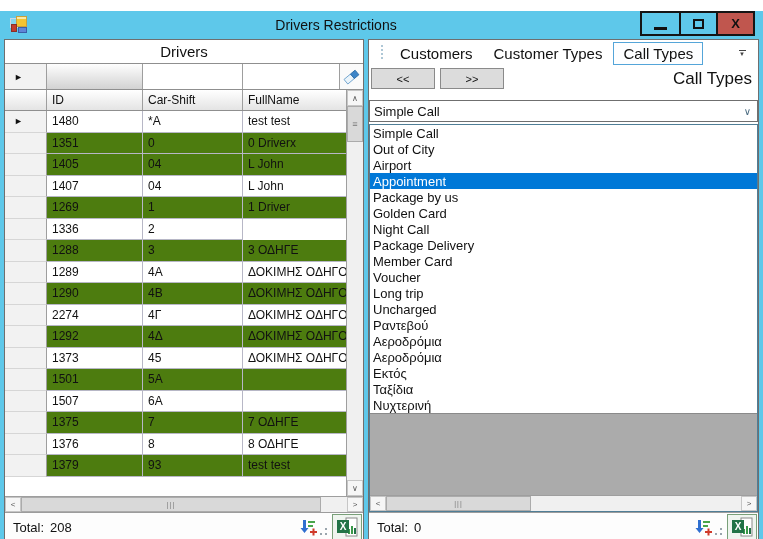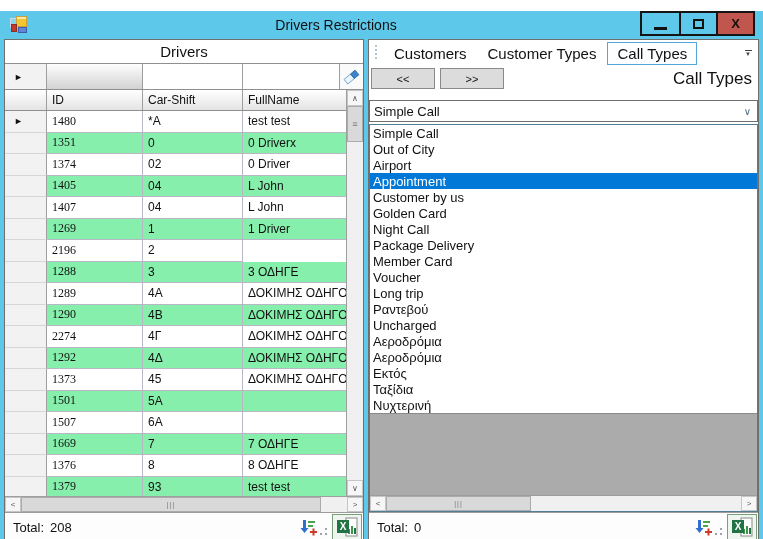--- a/index.html
+++ b/index.html
@@ -44,24 +44,24 @@
 
   .grid-main { flex:1; display:flex; min-height:0; }
   .grid-left { flex:1; display:flex; flex-direction:column; min-width:0; }
   .hdr-row { height:21px; display:flex; border-bottom:1px solid #8f8f8f; flex:0 0 auto; }
   .hdr-cell { background:linear-gradient(#ffffff,#e4e4e4); border-right:1px solid #9e9e9e; font-size:12px; display:flex; align-items:center; padding-left:5px; }
   .h-rowhdr { width:42px; }
   .h-id { width:96px; } .h-shift { width:100px; } .h-name { flex:1; border-right:none; }
 
   .rows { flex:1; overflow:hidden; }
   .grow { height:21.5px; display:flex; font-size:12px; background:#fff; }
-  .grow.hl { background:#86efac; }
+  .grow.hl { background:#4d7c0f; }
   .grow .rh { width:42px; background:#f2f2f2; border-right:1px solid #9e9e9e; border-bottom:1px solid #d6d6d6; display:flex; align-items:center; padding-left:9px; font-size:9px; flex:0 0 auto; }
   .grow .cl { border-right:1px solid #b7b7c6; border-bottom:1px solid #b7b7c6; display:flex; align-items:center; padding-left:5px; overflow:hidden; white-space:nowrap; }
-  .c-id { width:96px;font-family:Liberation Serif, serif; } .c-shift { width:100px; } .c-name { flex:1; border-right:none !important; }
+  .c-id { width:96px; } .c-shift { width:100px; } .c-name { flex:1; border-right:none !important; }
 
   .vscroll { width:17px; flex:0 0 auto; border-left:1px solid #9e9e9e; background:#f0f0f0; display:flex; flex-direction:column; }
   .sbtn { height:16px; background:#f6f6f6; border:1px solid #c6c6c6; color:#555; font-size:8px; display:flex; align-items:center; justify-content:center; }
   .vthumb { height:36px; background:#d9d9d9; border:1px solid #ababab; color:#777; font-size:9px; display:flex; align-items:center; justify-content:center; }
   .vtrack { flex:1; }
 
   .hscroll { height:16px; flex:0 0 auto; border-top:1px solid #9e9e9e; background:#f0f0f0; display:flex; }
   .hbtn { width:16px; background:#f6f6f6; border:1px solid #c6c6c6; color:#555; font-size:8px; display:flex; align-items:center; justify-content:center; }
   .hthumb { background:#d9d9d9; border:1px solid #ababab; color:#777; font-size:7px; letter-spacing:1px; display:flex; align-items:center; justify-content:center; }
   .hthumb.w-wide { width:300px; } .hthumb.w-mid { width:145px; }
@@ -70,21 +70,21 @@
   .status-bar { height:29px; flex:0 0 auto; border-top:1px solid #9c9c9c; background:#fdfdfd; display:flex; align-items:center; font-size:13px; padding-left:8px; }
   .status-label { margin-right:6px; }
   .spacer { flex:1; }
   .sort-icon { width:18px; height:18px; margin-right:2px; }
   .size-grip { width:9px; height:9px; position:relative; margin:8px 3px 0 1px; }
   .size-grip i { position:absolute; width:2px; height:2px; background:#9aa5ad; }
   .size-grip .d1 { left:0; top:6px; } .size-grip .d2 { left:5px; top:6px; } .size-grip .d3 { left:5px; top:1px; }
   .excel-btn { width:30px; height:27px; border:1px solid #79a079; background:#eff5ef; display:flex; align-items:center; justify-content:center; margin-right:1px; }
 
   
-  .toolbar { height:26px; flex:0 0 auto; display:flex; align-items:center; padding:0 2px; }
+  .toolbar { height:26px; flex:0 0 auto; display:flex; align-items:center; padding:0 8px; }
   .tgrip { width:2px; height:16px; margin:0 7px 0 4px; background:repeating-linear-gradient(to bottom,#aec7d6 0 2px, transparent 2px 4px); }
   .tab { font-size:15px; padding:2px 9px; margin-right:1px; border:1px solid transparent; }
   .tab.sel { border:1px solid #54a5d9; background:#fdfeff; }
   .overflow-btn { margin-left:auto; width:14px; display:flex; flex-direction:column; align-items:center; gap:1px; padding-right:2px; }
   .overflow-btn .bar { width:7px; height:1px; background:#444; }
   .overflow-btn .tri { font-size:6px; color:#444; line-height:5px; }
 
   .nav-row { height:25px; flex:0 0 auto; display:flex; align-items:center; gap:5px; padding:1px 3px 1px 2px; }
   .nav-btn { width:64px; height:21px; background:#dcdcdc; border:1px solid #8a8a8a; font-size:11px; display:flex; align-items:center; justify-content:center; }
   .section-title { margin-left:auto; font-size:17px; padding-right:3px; }
@@ -158,47 +158,41 @@
                 <div class="cl c-id">1480</div>
                 <div class="cl c-shift">*A</div>
                 <div class="cl c-name">test test</div>
               </div>
               <div class="grow hl">
                 <div class="rh"></div>
                 <div class="cl c-id">1351</div>
                 <div class="cl c-shift">0</div>
                 <div class="cl c-name">0 Driverx</div>
               </div>
-              <div class="grow">
-                <div class="rh"></div>
-                <div class="cl c-id">1374</div>
-                <div class="cl c-shift">02</div>
-                <div class="cl c-name">0 Driver</div>
-              </div>
               <div class="grow hl">
                 <div class="rh"></div>
                 <div class="cl c-id">1405</div>
                 <div class="cl c-shift">04</div>
                 <div class="cl c-name">L John</div>
               </div>
               <div class="grow">
                 <div class="rh"></div>
                 <div class="cl c-id">1407</div>
                 <div class="cl c-shift">04</div>
                 <div class="cl c-name">L John</div>
               </div>
               <div class="grow hl">
                 <div class="rh"></div>
                 <div class="cl c-id">1269</div>
                 <div class="cl c-shift">1</div>
                 <div class="cl c-name">1 Driver</div>
               </div>
               <div class="grow">
                 <div class="rh"></div>
-                <div class="cl c-id">2196</div>
+                <div class="cl c-id">1336</div>
                 <div class="cl c-shift">2</div>
               </div>
               <div class="grow hl">
                 <div class="rh"></div>
                 <div class="cl c-id">1288</div>
                 <div class="cl c-shift">3</div>
                 <div class="cl c-name">3 ΟΔΗΓΕ</div>
               </div>
               <div class="grow">
                 <div class="rh"></div>
@@ -237,21 +231,21 @@
                 <div class="cl c-name"></div>
               </div>
               <div class="grow">
                 <div class="rh"></div>
                 <div class="cl c-id">1507</div>
                 <div class="cl c-shift">6A</div>
                 <div class="cl c-name"></div>
               </div>
               <div class="grow hl">
                 <div class="rh"></div>
-                <div class="cl c-id">1669</div>
+                <div class="cl c-id">1375</div>
                 <div class="cl c-shift">7</div>
                 <div class="cl c-name">7 ΟΔΗΓΕ</div>
               </div>
               <div class="grow">
                 <div class="rh"></div>
                 <div class="cl c-id">1376</div>
                 <div class="cl c-shift">8</div>
                 <div class="cl c-name">8 ΟΔΗΓΕ</div>
               </div>
               <div class="grow hl">
@@ -331,29 +325,29 @@
         <span>Simple Call</span>
         <span class="combo-chevron">∨</span>
       </div>
 
       <div class="list-wrap">
         <div class="list" id="call-types-list">
             <div class="litem">Simple Call</div>
             <div class="litem">Out of City</div>
             <div class="litem">Airport</div>
             <div class="litem sel">Appointment</div>
-            <div class="litem">Customer by us</div>
+            <div class="litem">Package by us</div>
             <div class="litem">Golden Card</div>
             <div class="litem">Night Call</div>
             <div class="litem">Package Delivery</div>
             <div class="litem">Member Card</div>
             <div class="litem">Voucher</div>
             <div class="litem">Long trip</div>
+            <div class="litem">Uncharged</div>
             <div class="litem">Ραντεβού</div>
-            <div class="litem">Uncharged</div>
             <div class="litem">Αεροδρόμια</div>
             <div class="litem">Αεροδρόμια</div>
             <div class="litem">Εκτός</div>
             <div class="litem">Ταξίδια</div>
             <div class="litem">Νυχτερινή</div>
           </div>
         <div class="gray-fill"></div>
         <div class="hscroll" style="border-top:1px solid #9e9e9e;">
           <div class="hbtn">&lt;</div>
           <div class="hthumb w-mid">|||</div>

